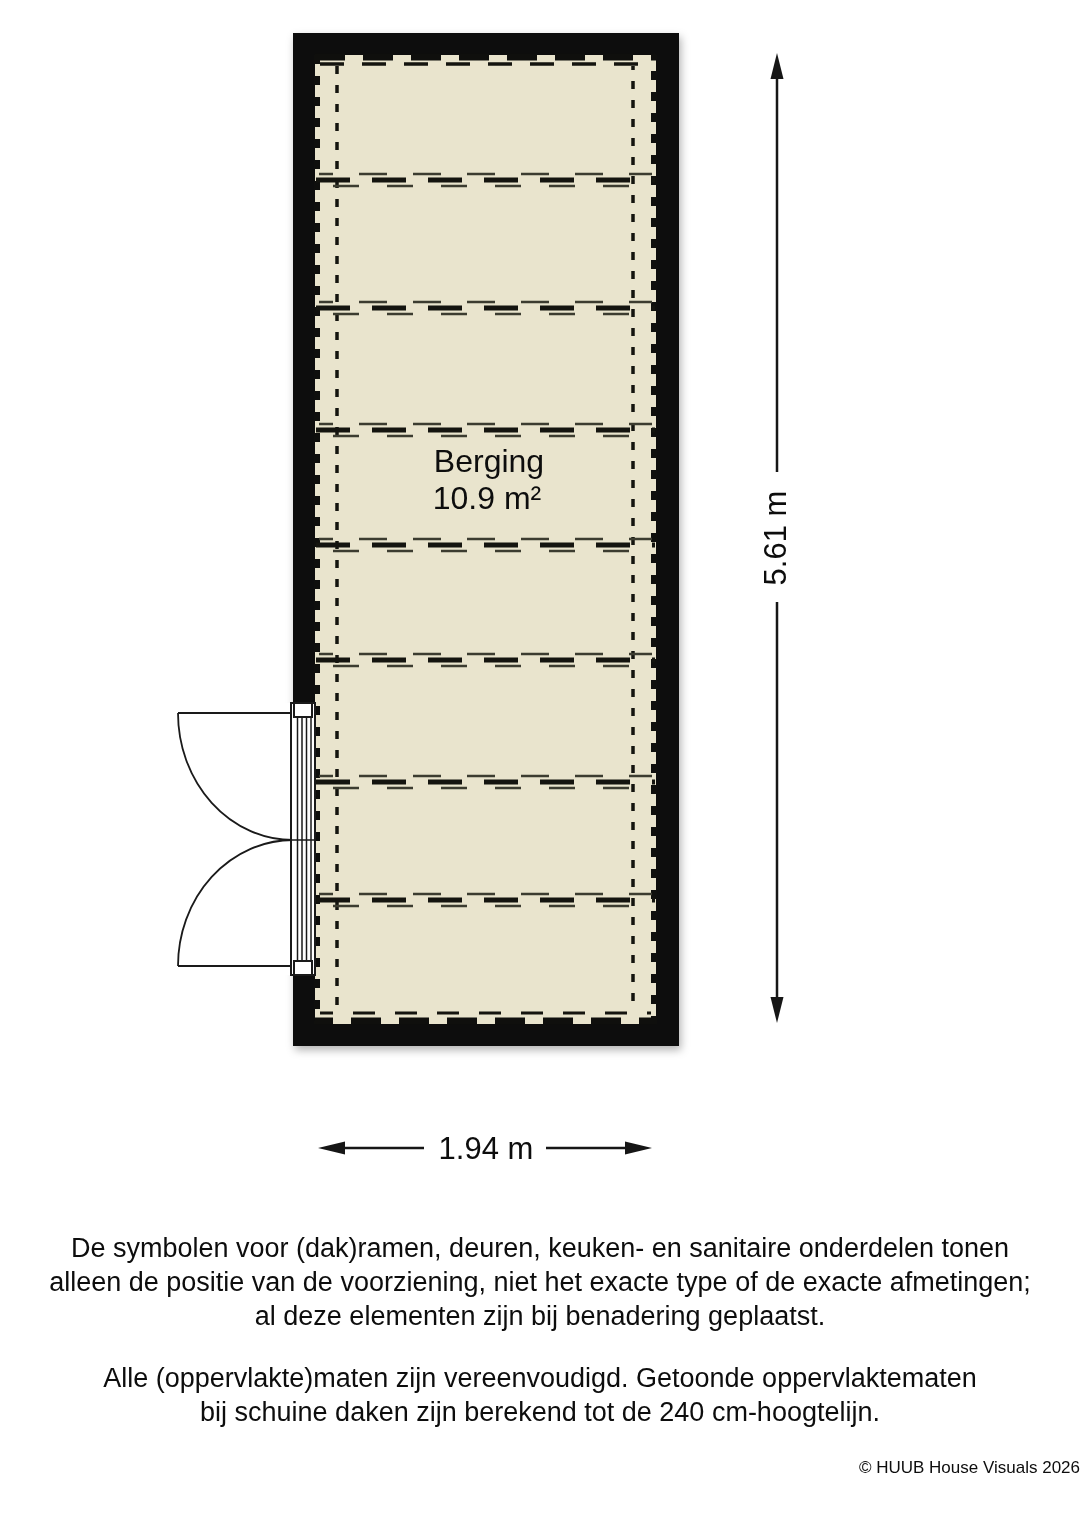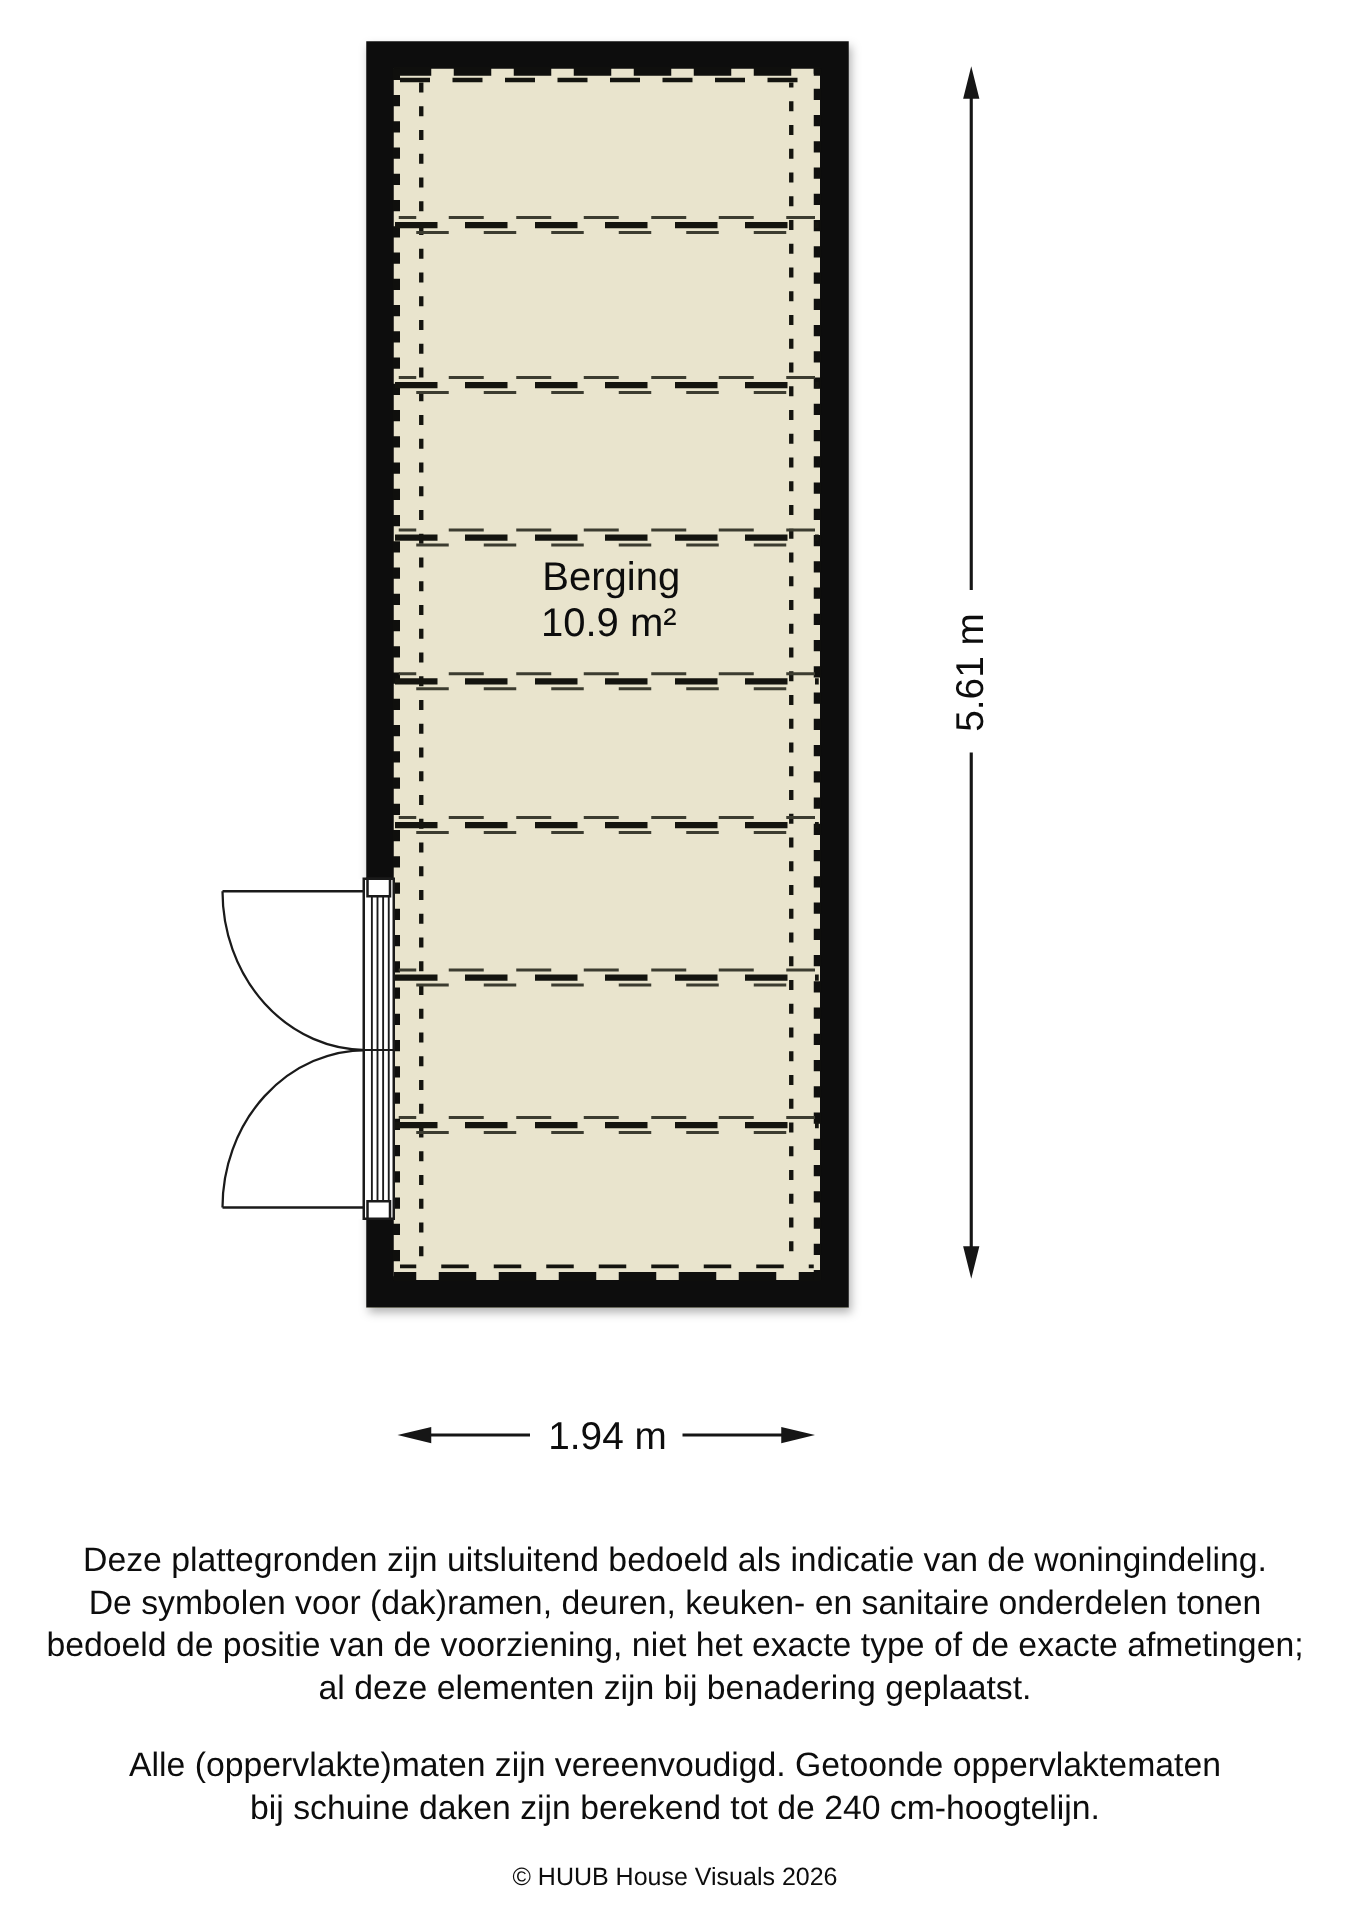--- a/index.html
+++ b/index.html
@@ -2,21 +2,21 @@
 <html><head>
 <meta charset="utf-8">
 <style>
   html,body{margin:0;padding:0;background:#ffffff;}
   body{width:1080px;height:1526px;position:relative;overflow:hidden;
        font-family:"Liberation Sans",sans-serif;color:#111;}
   .plan-wrap{position:absolute;left:0;top:0;width:1080px;height:1230px;text-align:right;}
   .txt-block{position:absolute;left:0;top:1231px;width:1080px;text-align:center;}
   .disclaimer p{margin:0;font-size:27px;line-height:34px;color:#0d0d0d;}
   .disclaimer .para{margin:0 0 28px 0;}
-  .copyright{margin-top:-6px;font-size:20px;line-height:34px;color:#0d0d0d;}
+  .copyright{margin-top:-6px;font-size:17px;line-height:34px;color:#0d0d0d;text-align:right;}
   svg text{font-family:"Liberation Sans",sans-serif;fill:#0d0d0d;}
 </style>
 </head>
 <body>
 
 <div class="plan-wrap">
 <svg width="1080" height="1230" viewBox="0 0 1080 1230">
   <defs>
     <filter id="wallshadow" x="-10%" y="-10%" width="125%" height="125%">
       <feDropShadow dx="2" dy="4" stdDeviation="4" flood-color="#000000" flood-opacity="0.30"></feDropShadow>
@@ -92,23 +92,22 @@
     <polygon points="318,1148 345,1141.5 345,1154.5" fill="#161616"></polygon>
     <polygon points="652,1148 625,1141.5 625,1154.5" fill="#161616"></polygon>
     <text x="486" y="1159" font-size="31" text-anchor="middle">1.94 m</text>
   </g>
 </svg>
 </div>
 
 <div class="txt-block">
   <div class="disclaimer">
     <div class="para">
-      <p>Deze plattegronden zijn uitsluitend bedoeld als indicatie van de woningindeling.</p>
       <p>De symbolen voor (dak)ramen, deuren, keuken- en sanitaire onderdelen tonen</p>
-      <p>bedoeld de positie van de voorziening, niet het exacte type of de exacte afmetingen;</p>
+      <p>alleen de positie van de voorziening, niet het exacte type of de exacte afmetingen;</p>
       <p>al deze elementen zijn bij benadering geplaatst.</p>
     </div>
     <div class="para">
       <p>Alle (oppervlakte)maten zijn vereenvoudigd. Getoonde oppervlaktematen</p>
       <p>bij schuine daken zijn berekend tot de 240 cm-hoogtelijn.</p>
     </div>
   </div>
   <div class="copyright">© HUUB House Visuals 2026</div>
 </div>
 

